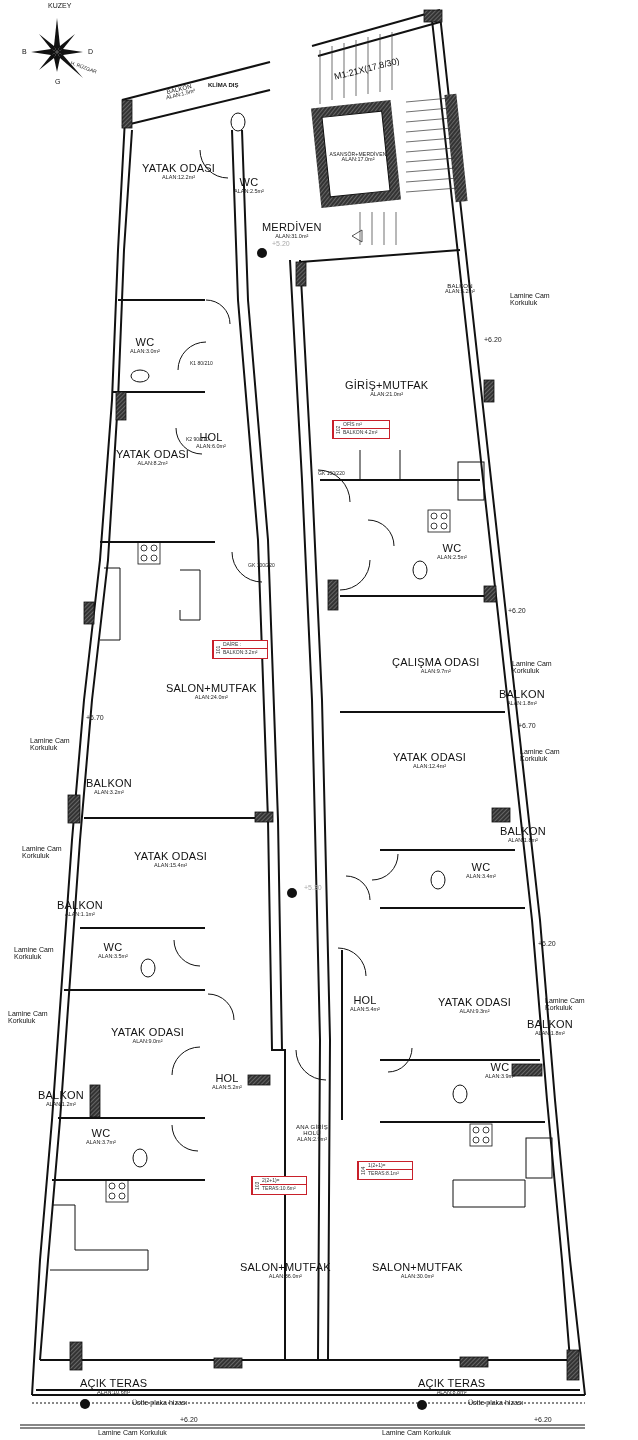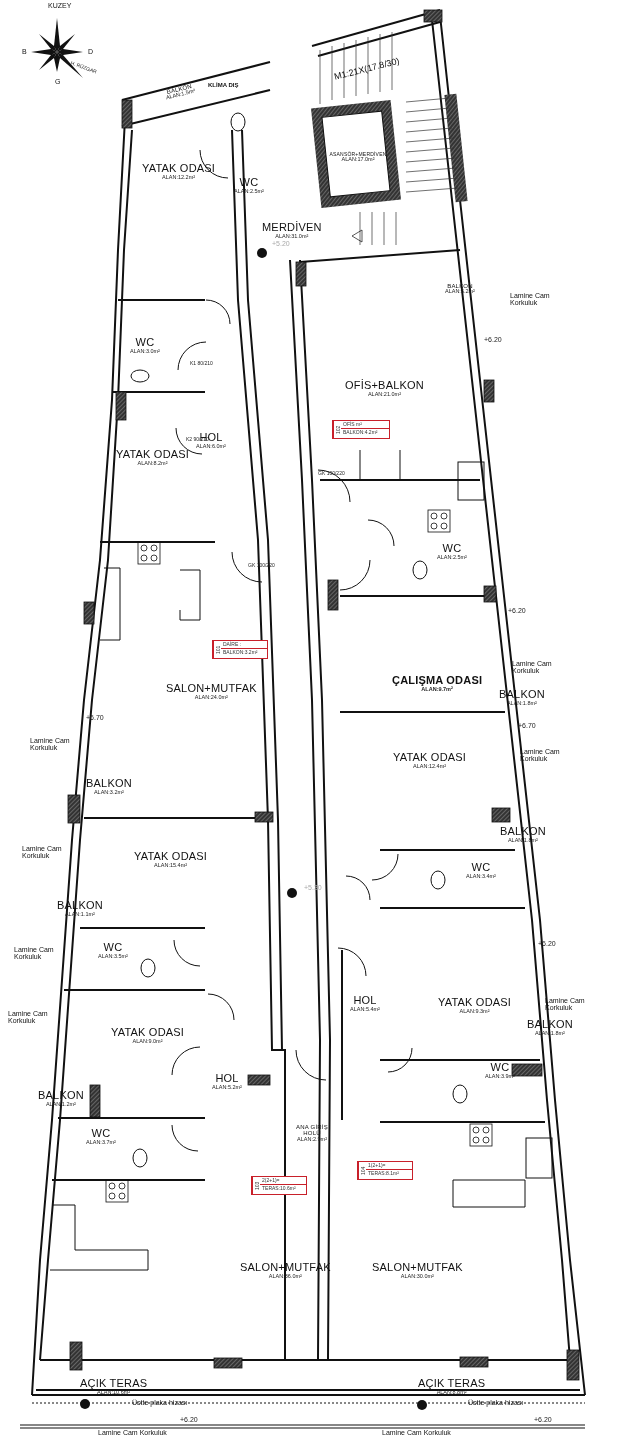--- a/index.html
+++ b/index.html
@@ -260,32 +260,32 @@
   </div>
 <div class="lbl" style="left:166px;top:683px;">
     <span class="rname">SALON+MUTFAK</span>
     <span class="rarea">ALAN:24.0m²</span>
   </div>
 <div class="lbl" style="left:86px;top:778px;">
     <span class="rname">BALKON</span>
     <span class="rarea">ALAN:3.2m²</span>
   </div>
 <div class="lbl" style="left:345px;top:380px;">
-    <span class="rname">OFİS+BALKON</span>
+    <span class="rname">GİRİŞ+MUTFAK</span>
     <span class="rarea">ALAN:21.0m²</span>
   </div>
 <div class="lbl" style="left:445px;top:283px;">
     <span class="rname" style="font-size:6px">BALKON</span>
     <span class="rarea">ALAN:5.2m²</span>
   </div>
 <div class="lbl" style="left:437px;top:543px;">
     <span class="rname">WC</span>
     <span class="rarea">ALAN:2.5m²</span>
   </div>
-<div class="lbl" style="left:392px;top:675px;font-weight:bold;">
+<div class="lbl" style="left:392px;top:657px;">
     <span class="rname">ÇALIŞMA ODASI</span>
     <span class="rarea">ALAN:9.7m²</span>
   </div>
 <div class="lbl" style="left:499px;top:689px;">
     <span class="rname">BALKON</span>
     <span class="rarea">ALAN:1.8m²</span>
   </div>
 <div class="lbl" style="left:393px;top:752px;">
     <span class="rname">YATAK ODASI</span>
     <span class="rarea">ALAN:12.4m²</span>

